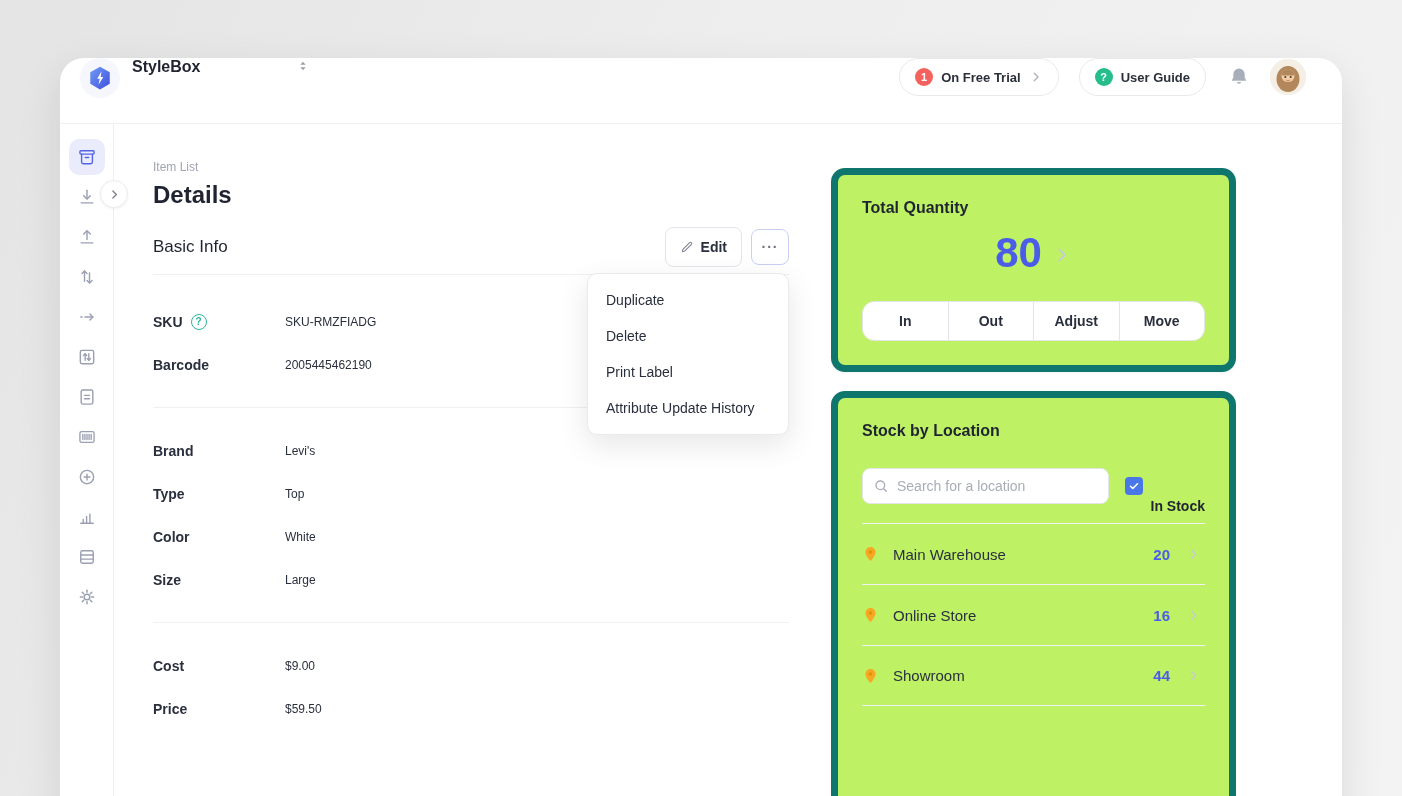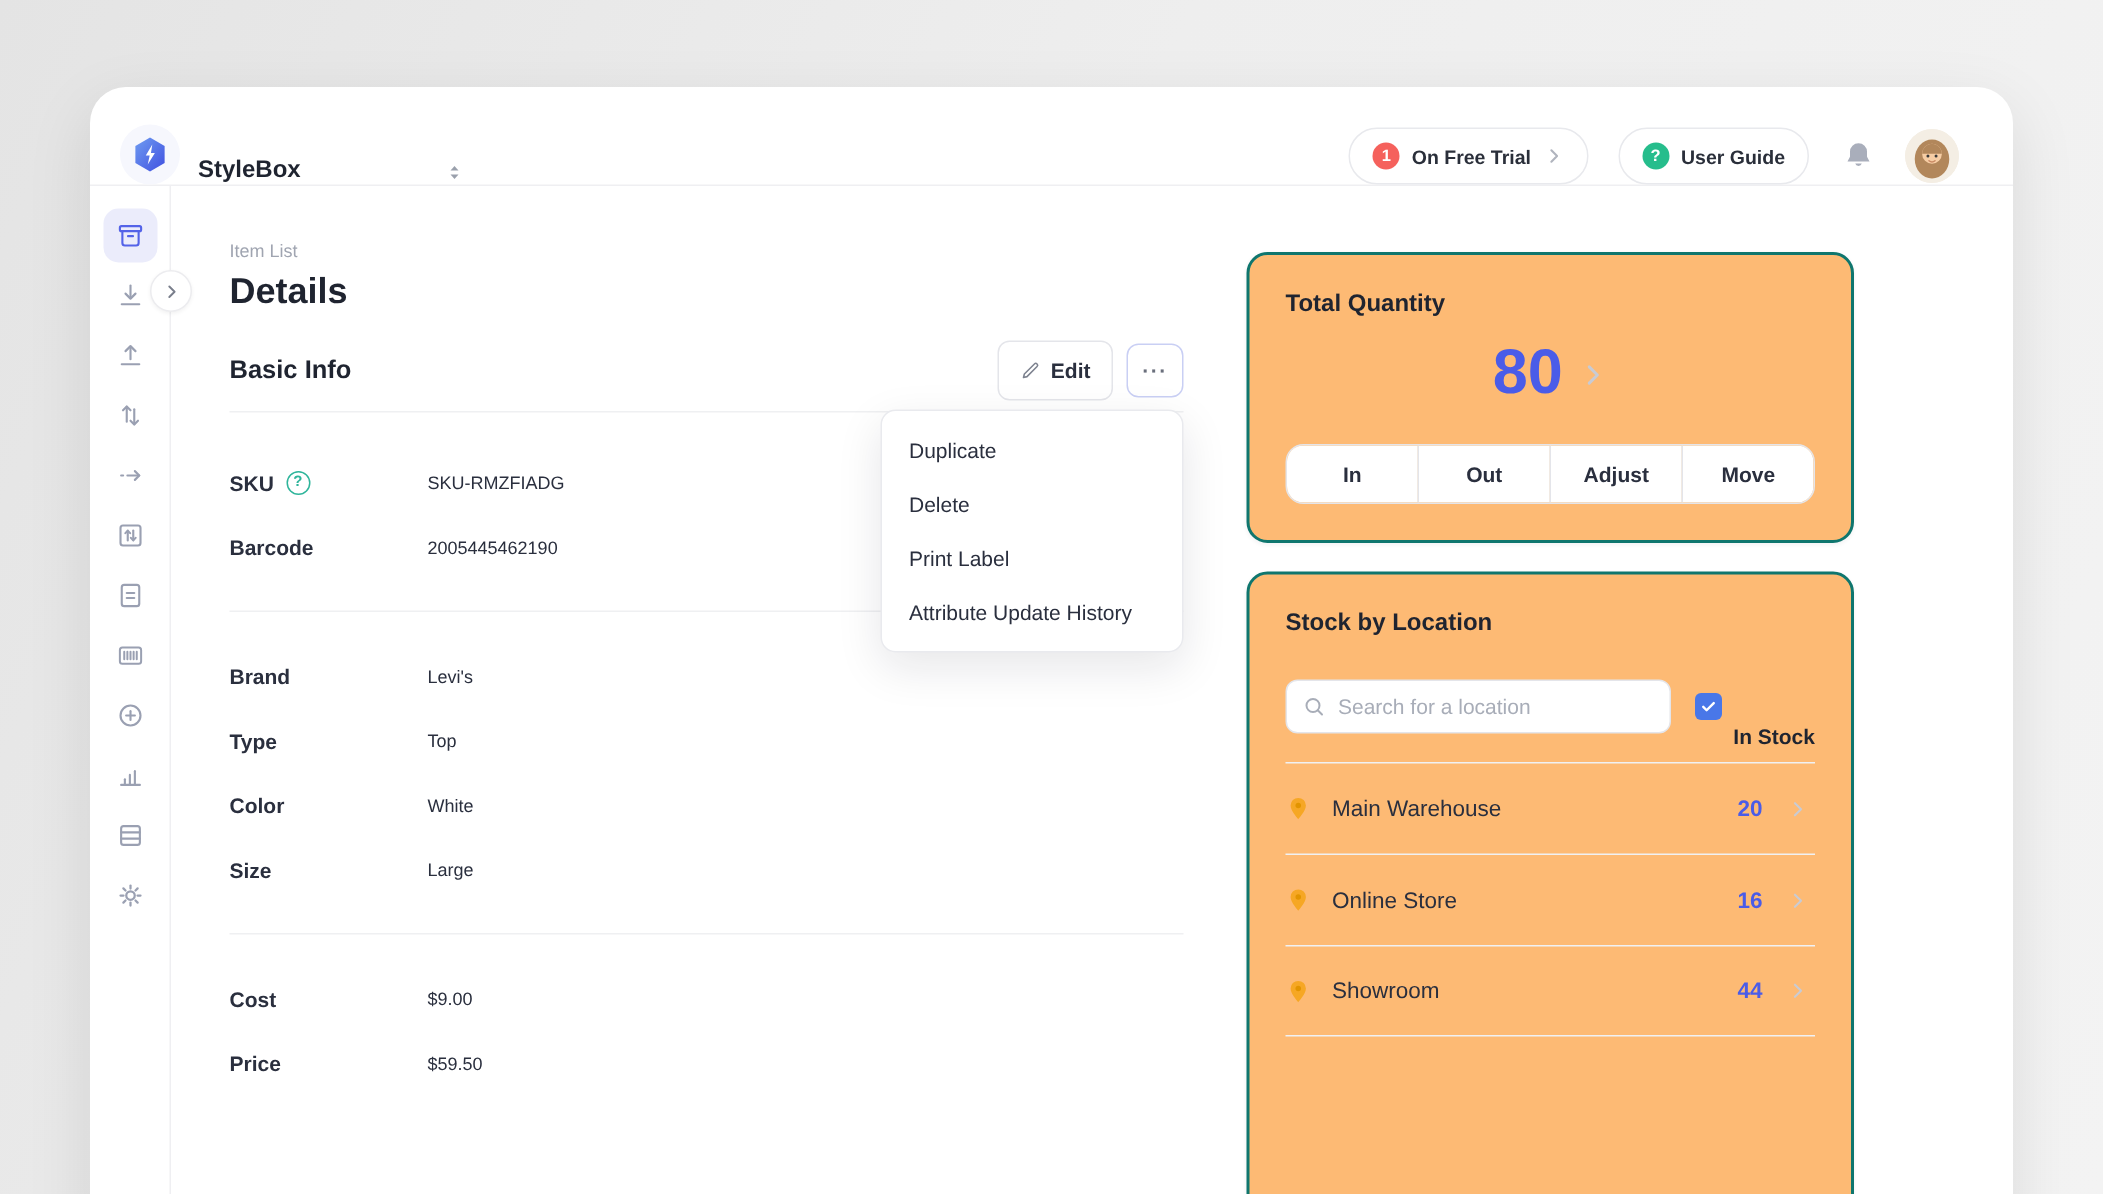--- a/index.html
+++ b/index.html
@@ -5,21 +5,21 @@
   * { margin:0; padding:0; box-sizing:border-box; }
   html,body { width:1402px; height:796px; overflow:hidden;
     font-family:"Liberation Sans", sans-serif;
     background:linear-gradient(115deg,#e4e4e4 0%,#eeeeee 45%,#f3f3f3 100%); }
   [data-interactable="true"] { cursor:pointer; }
 
   .window { position:absolute; left:60px; top:58px; width:1282px; height:780px;
     background:#fff; border-radius:24px; box-shadow:0 14px 44px rgba(0,0,0,.10); overflow:hidden; }
 
   
-  .topbar { height:66px; display:flex; align-items:flex-end; padding:11px 36px 0 20px;
+  .topbar { height:66px; display:flex; align-items:flex-start; padding:0 36px 0 20px;
     border-bottom:1px solid #efeff2; }
   .logo-circle { width:40px; height:40px; border-radius:50%; background:#f6f7fd;
     display:grid; place-items:center; }
   .brand-name { margin-left:12px; font-size:16px; font-weight:700; color:#1f2430; }
   .workspace-switcher { margin-left:95px; color:#9aa0ac; display:grid; place-items:center; }
   .topbar-right { margin-left:auto; display:flex; align-items:center; gap:20px; }
   .pill { display:flex; align-items:center; gap:8px; height:38px; padding:0 15px;
     border:1px solid #e8e9ed; border-radius:19px; background:#fff;
     font-size:13px; font-weight:600; color:#2a2f3a; }
   .badge { width:18px; height:18px; border-radius:50%; color:#fff; font-size:11px;
@@ -39,21 +39,21 @@
   .side-btn.active { background:#ebecfb; color:#5463e8; }
   .expand-btn { position:absolute; left:40px; top:56px; width:28px; height:28px; z-index:6;
     border-radius:50%; background:#fff; border:1px solid #ececef;
     box-shadow:0 1px 3px rgba(0,0,0,.06); display:grid; place-items:center; color:#7a7f8c; }
 
   .main { flex:1; display:flex; min-width:0; }
   .content { flex:1; position:relative; padding:36px 42px 0 39px; }
   .breadcrumb { font-size:12px; color:#a0a5b1; }
   .page-title { margin-top:7px; font-size:24px; font-weight:700; color:#1f2430; }
   .section-header { margin-top:20px; display:flex; align-items:center; height:36px; }
-  .section-title { flex:1; font-size:17px; font-weight:700; color:#1f2430; }
+  .section-title { flex:1; font-size:17px; font-weight:400; color:#1f2430; }
   .edit-btn { display:flex; align-items:center; gap:7px; height:40px; padding:0 14px;
     border:1px solid #e4e5ea; border-radius:8px; background:#fff;
     font-size:14px; font-weight:600; color:#2a2f3e; font-family:inherit; }
   .more-btn { margin-left:9px; width:38px; height:36px; border:1px solid #c9cff4;
     border-radius:8px; background:#fff; color:#6a6f7c; font-size:14px; letter-spacing:1px;
     font-weight:700; font-family:inherit; }
   .header-divider { margin-top:9px; border-top:1px solid #eff0f2; }
 
   .field-groups { padding-top:25px; }
   .field-row { display:flex; align-items:center; height:43px;gap:12px; }
@@ -65,21 +65,21 @@
     color:#2fb59b; font-size:10px; font-weight:700; display:grid; place-items:center; }
 
   .context-menu { position:absolute; top:149px; right:42px; width:202px; z-index:5;
     background:#fff; border:1px solid #e9eaee; border-radius:10px; padding:8px 0;
     box-shadow:0 10px 30px rgba(20,24,40,.10); }
   .menu-item { padding:10px 18px; font-size:14px; color:#2a2f3e; }
 
   
   .rightcol { width:405px; flex:none; margin-right:106px; padding-top:44px;
     display:flex; flex-direction:column; gap:19px; }
-  .card { background:#fdba74; border:2px solid #0f766e; border-radius:14px;
+  .card { background:#bef264; border:7px solid #0f766e; border-radius:14px;
     box-shadow:0 1px 3px rgba(16,24,40,.05); }
   .card-qty { padding:24px; }
   .card-title { font-size:16px; font-weight:700; color:#1f2430; }
   .qty-row { margin-top:12px; display:flex; align-items:center; justify-content:center; gap:10px; }
   .qty-value { font-size:42px; font-weight:700; color:#4a5ce8; }
   .qty-chevron { color:#c8cbd4; display:grid; place-items:center; margin-top:4px; }
   .seg-group { margin-top:24px; display:flex; border:1px solid #e4e5ea; border-radius:12px; overflow:hidden; }
   .seg-btn { flex:1; padding:11px 0; background:#fff; border:none; border-left:1px solid #e4e5ea;
     font-size:14px; font-weight:600; color:#2a2f3e; font-family:inherit; }
   .seg-btn:first-child { border-left:none; }

